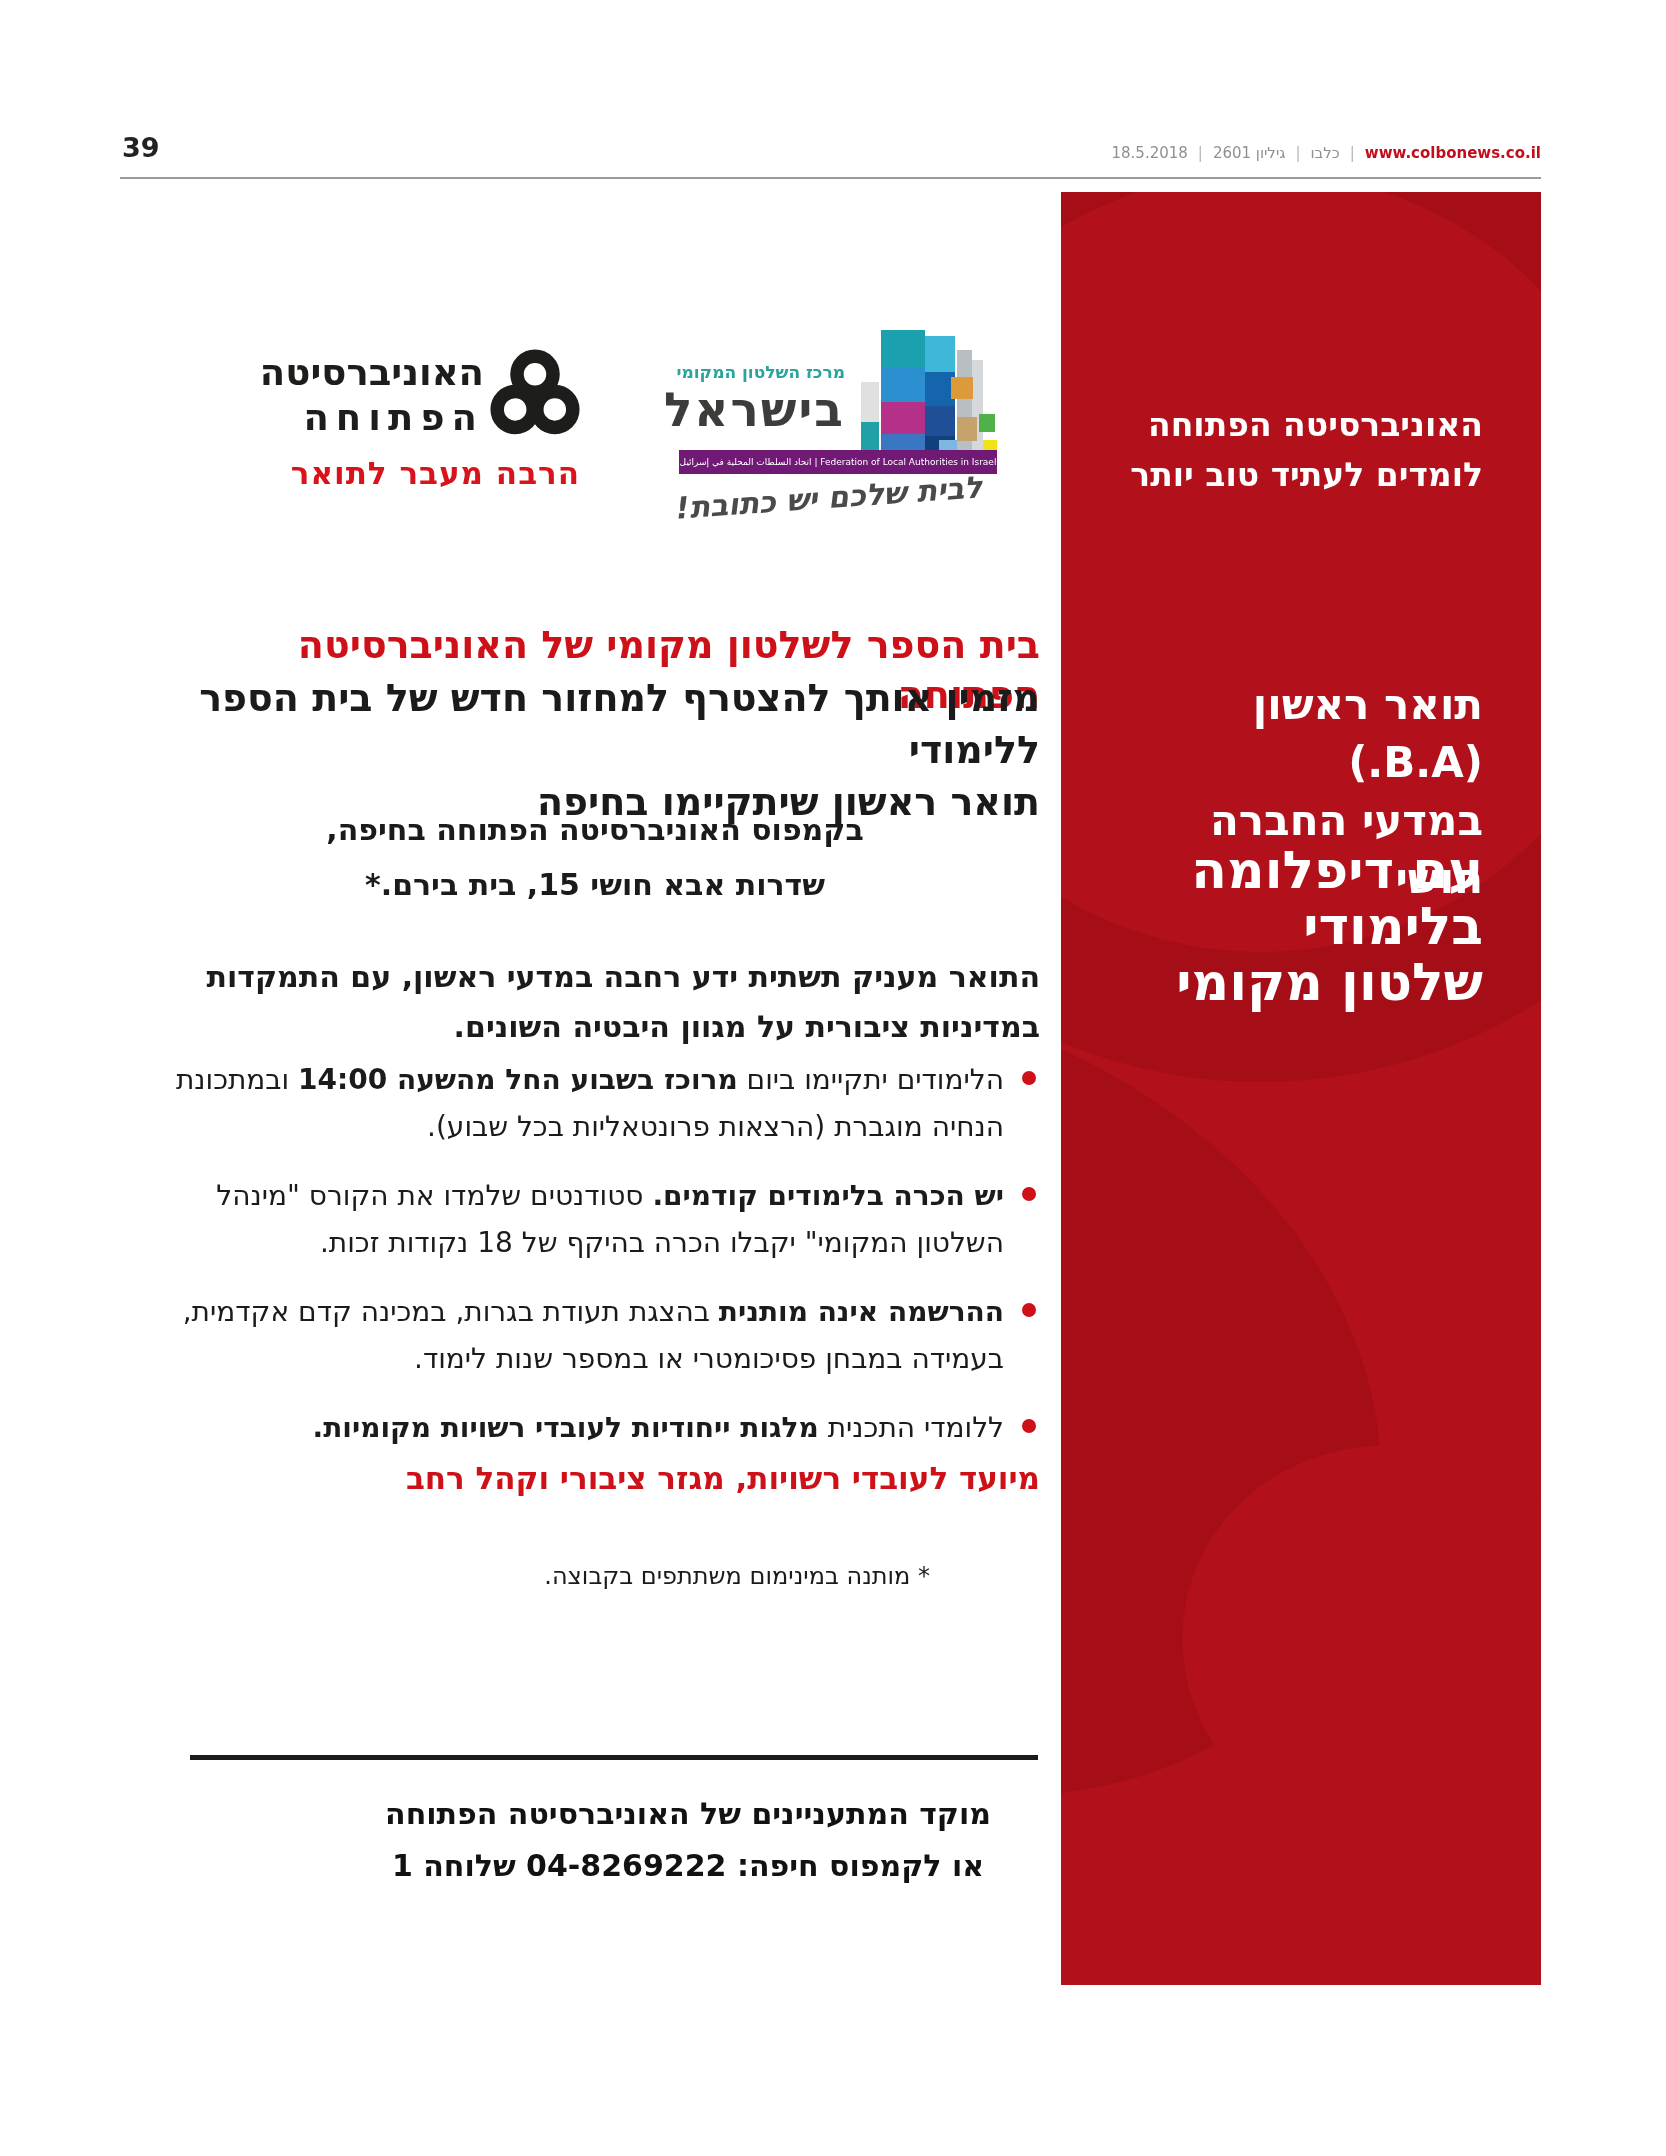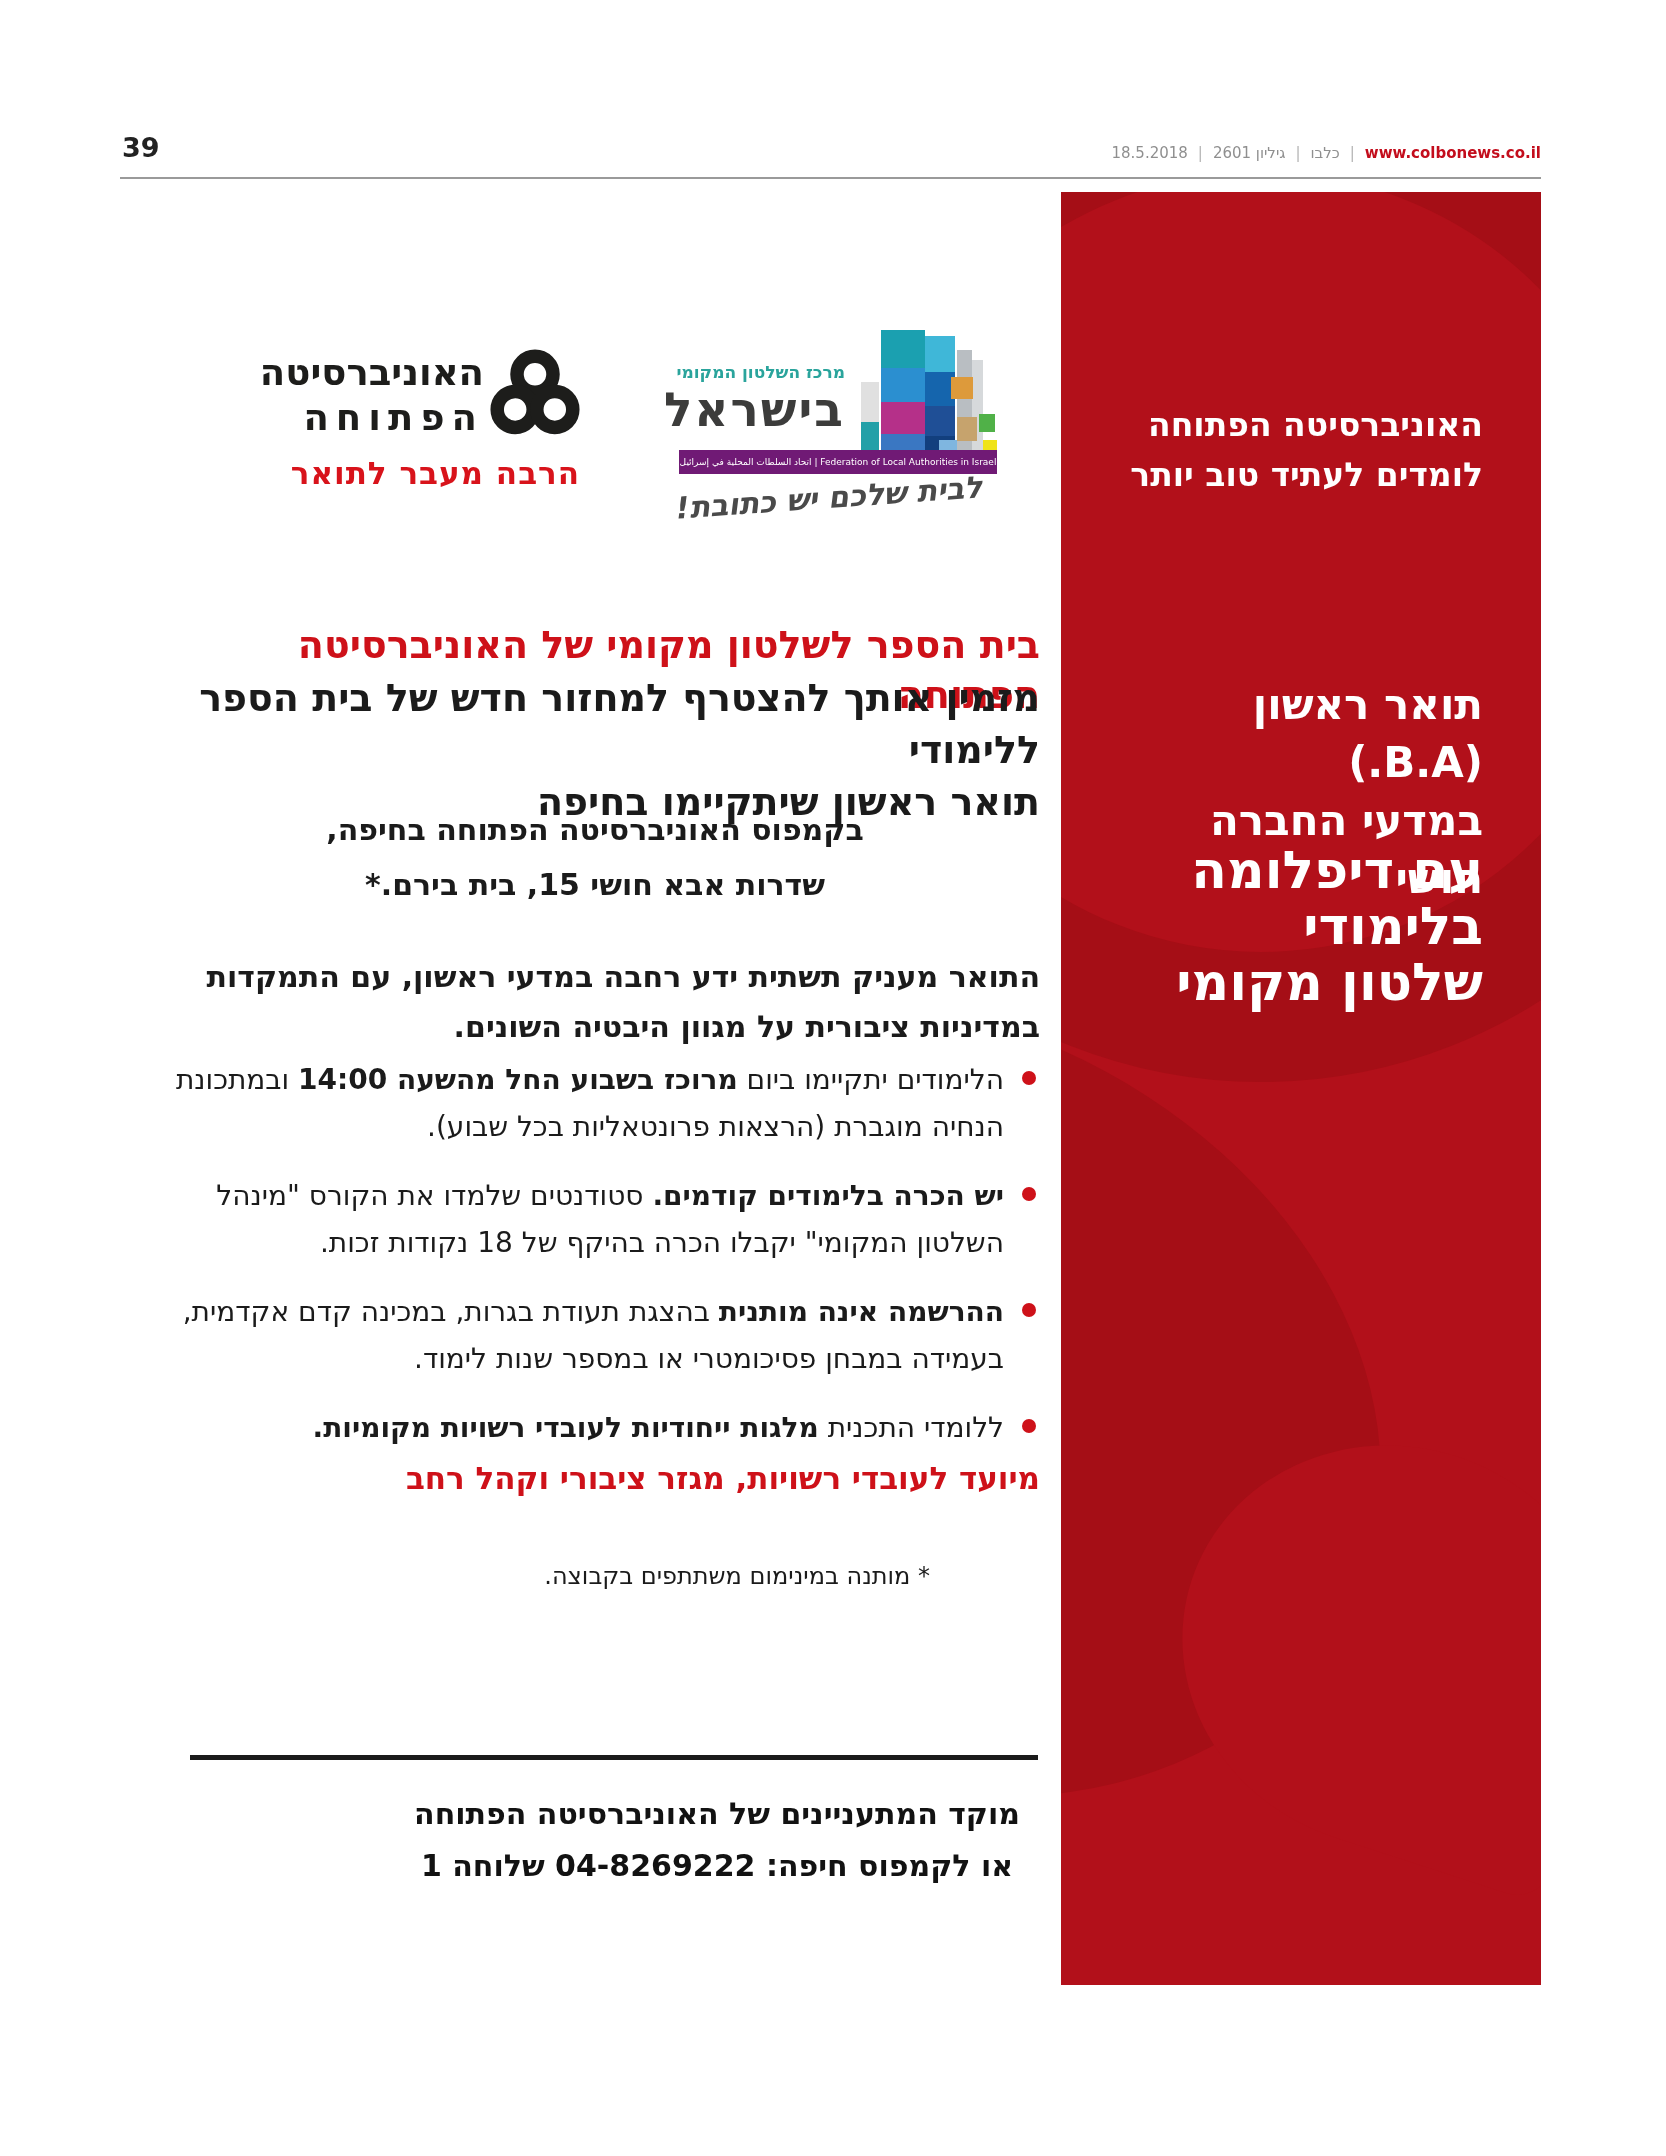--- a/index.html
+++ b/index.html
@@ -83,21 +83,21 @@
   }
   .bullets .dot{
     position:absolute;right:4px;top:15px;width:14px;height:14px;border-radius:50%;background:#ce1119;
   }
   .bullets .b{font-weight:700;}
 
   .audience{left:150px;top:1460px;width:890px;text-align:right;font-size:31px;font-weight:700;color:#ce1119;}
   .footnote{left:150px;top:1562px;width:780px;text-align:right;font-size:24px;color:#1b1b1b;}
 
   .bottom-rule{left:190px;top:1755px;width:848px;height:5px;background:#1b1b1b;}
-  .contact{left:367px;top:1788px;width:700px;text-align:center;color:#121212;}
+  .contact{left:338px;top:1788px;width:700px;text-align:center;color:#121212;}
   .contact .c1{font-size:30px;font-weight:700;line-height:52px;}
   .contact .c2{font-size:28px;font-weight:700;line-height:52px;direction:ltr;unicode-bidi:isolate;}
   .contact .c3{font-size:30px;font-weight:700;line-height:52px;}
 </style>
 </head>
 <body>
 
 <div class="abs page-num">39</div>
 
 <div class="abs header-meta">

